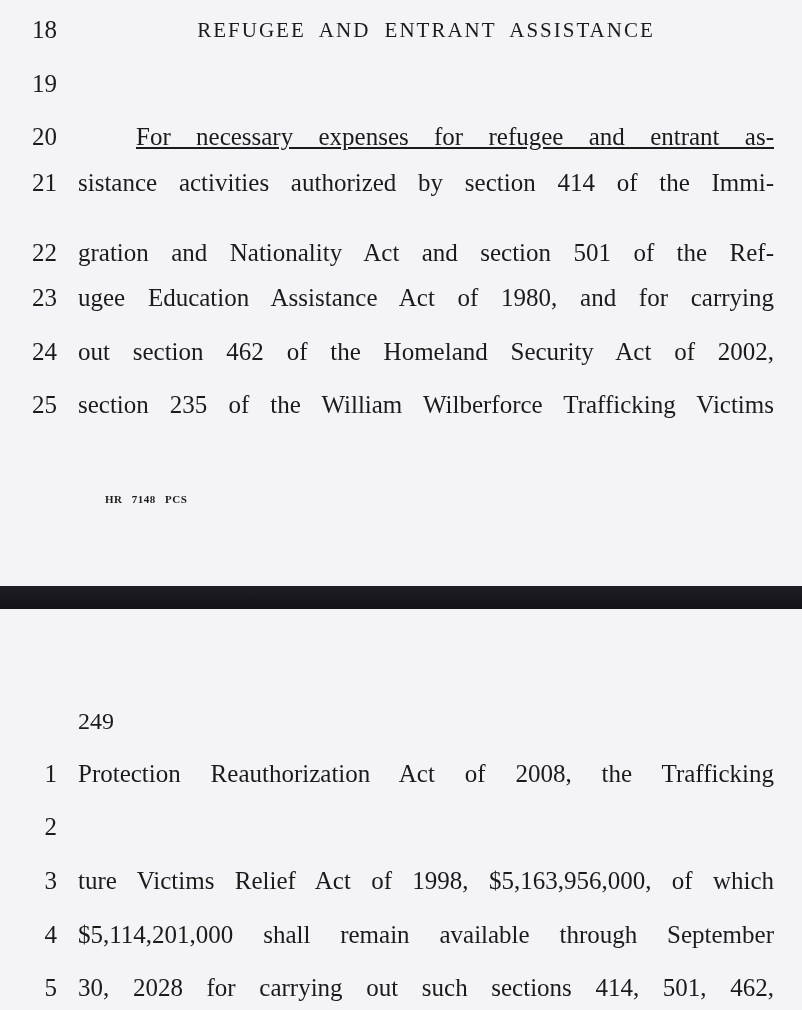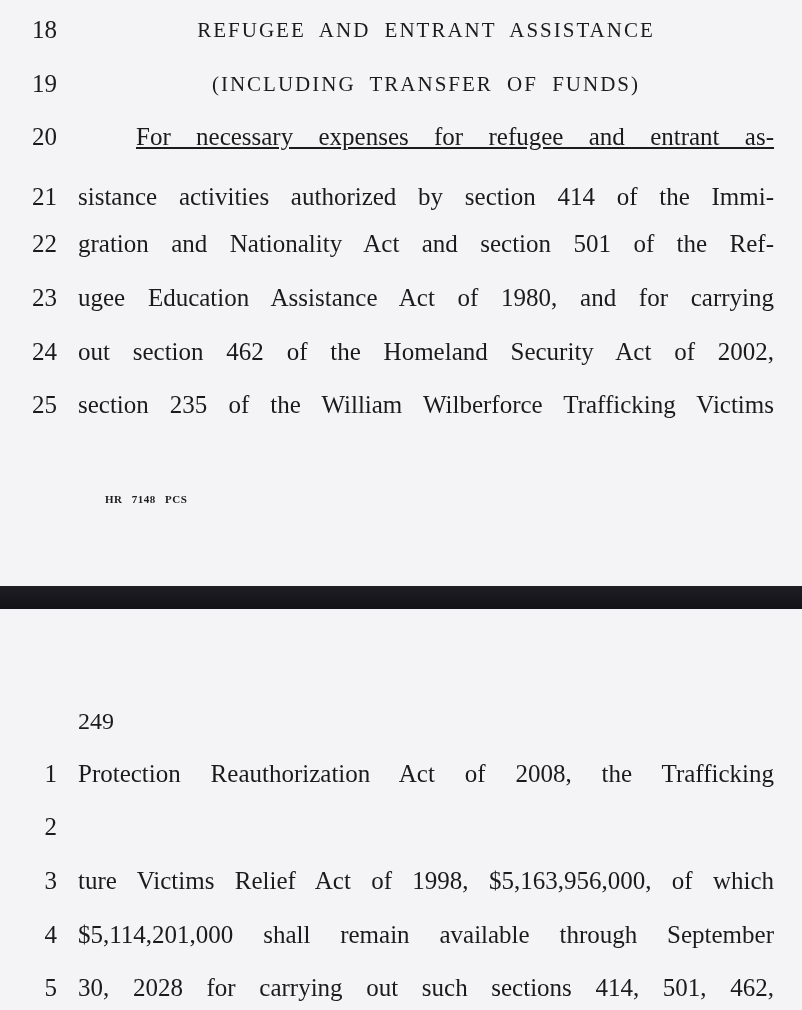--- a/index.html
+++ b/index.html
@@ -57,21 +57,21 @@
     white-space: normal;
     text-align: center;
     text-align-last: center;
     font-size: 21px;
     letter-spacing: 2px;
     word-spacing: 7px;
     padding-top: 3px;
   }
   
   .t0 { top: 15px; }  .t1 { top: 69px; }  .t2 { top: 122px; }
-  .t3 { top: 182px; } .t4 { top: 229px; } .t5 { top: 283px; text-decoration: underline; }
+  .t3 { top: 168px; } .t4 { top: 238px; } .t5 { top: 283px; text-decoration: underline; }
   .t6 { top: 337px; } .t7 { top: 390px; }
 
   
   .b0 { top: 150px; } .b1 { top: 203px; } .b2 { top: 257px; }
   .b3 { top: 311px; } .b4 { top: 364px; }
 
   .footer-id {
     position: absolute;
     left: 105px;
     top: 493px;
@@ -102,21 +102,20 @@
 
 <div class="page" id="page-top">
 
   <div class="bill-line t0">
     <span class="lineno">18</span>
     <div class="ltext heading">REFUGEE AND ENTRANT ASSISTANCE</div>
   </div>
 
   <div class="bill-line t1">
     <span class="lineno">19</span>
-    <div class="ltext heading">(INCLUDING TRANSFER OF FUNDS)</div>
   </div>
 
   <div class="bill-line t2">
     <span class="lineno">20</span>
     <div class="ltext justified indent">For necessary expenses for refugee and entrant as-</div>
   </div>
 
   <div class="bill-line t3">
     <span class="lineno">21</span>
     <div class="ltext justified">sistance activities authorized by section 414 of the Immi-</div>

